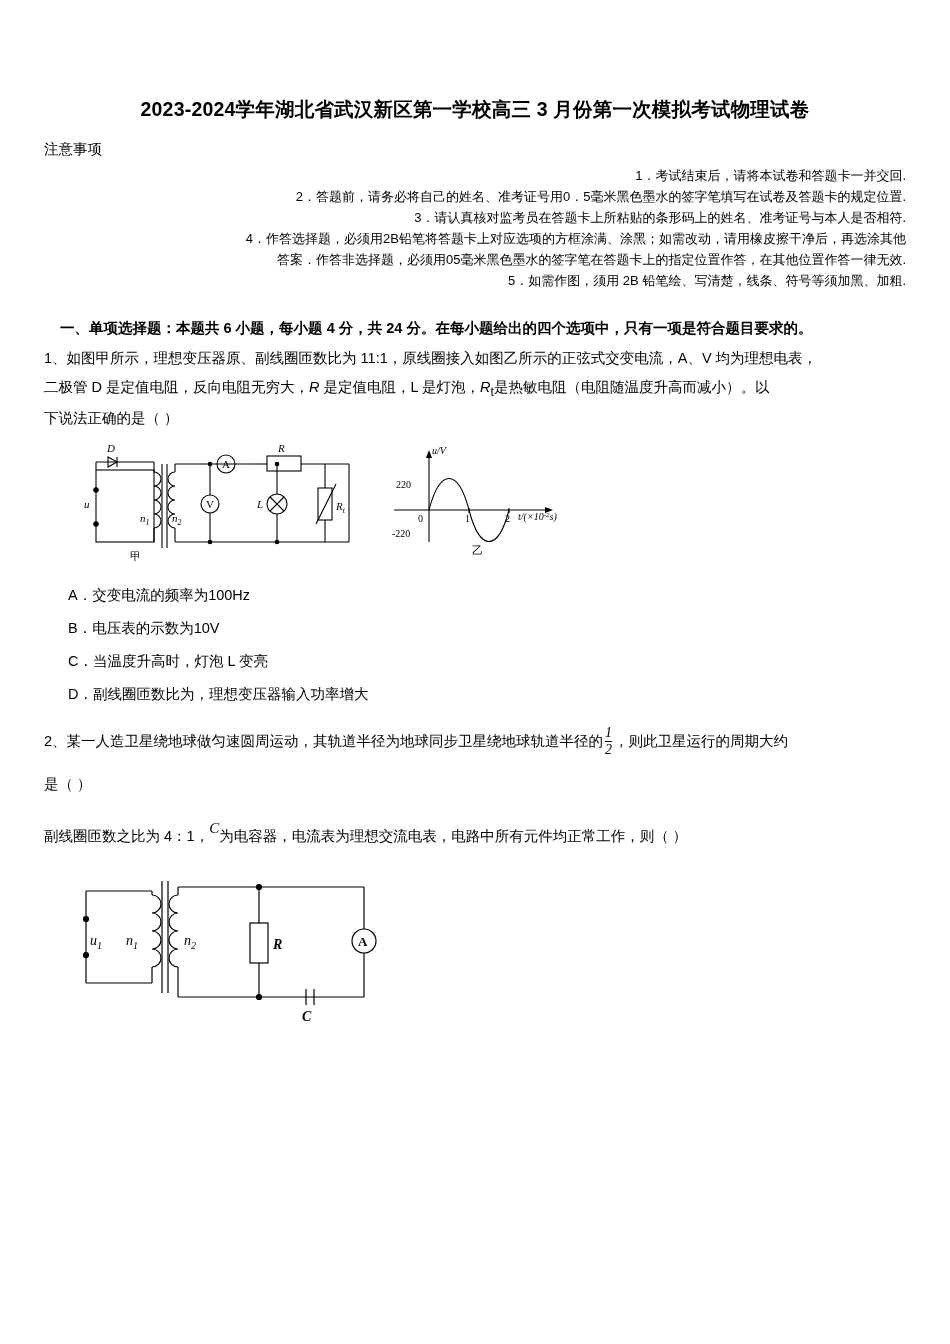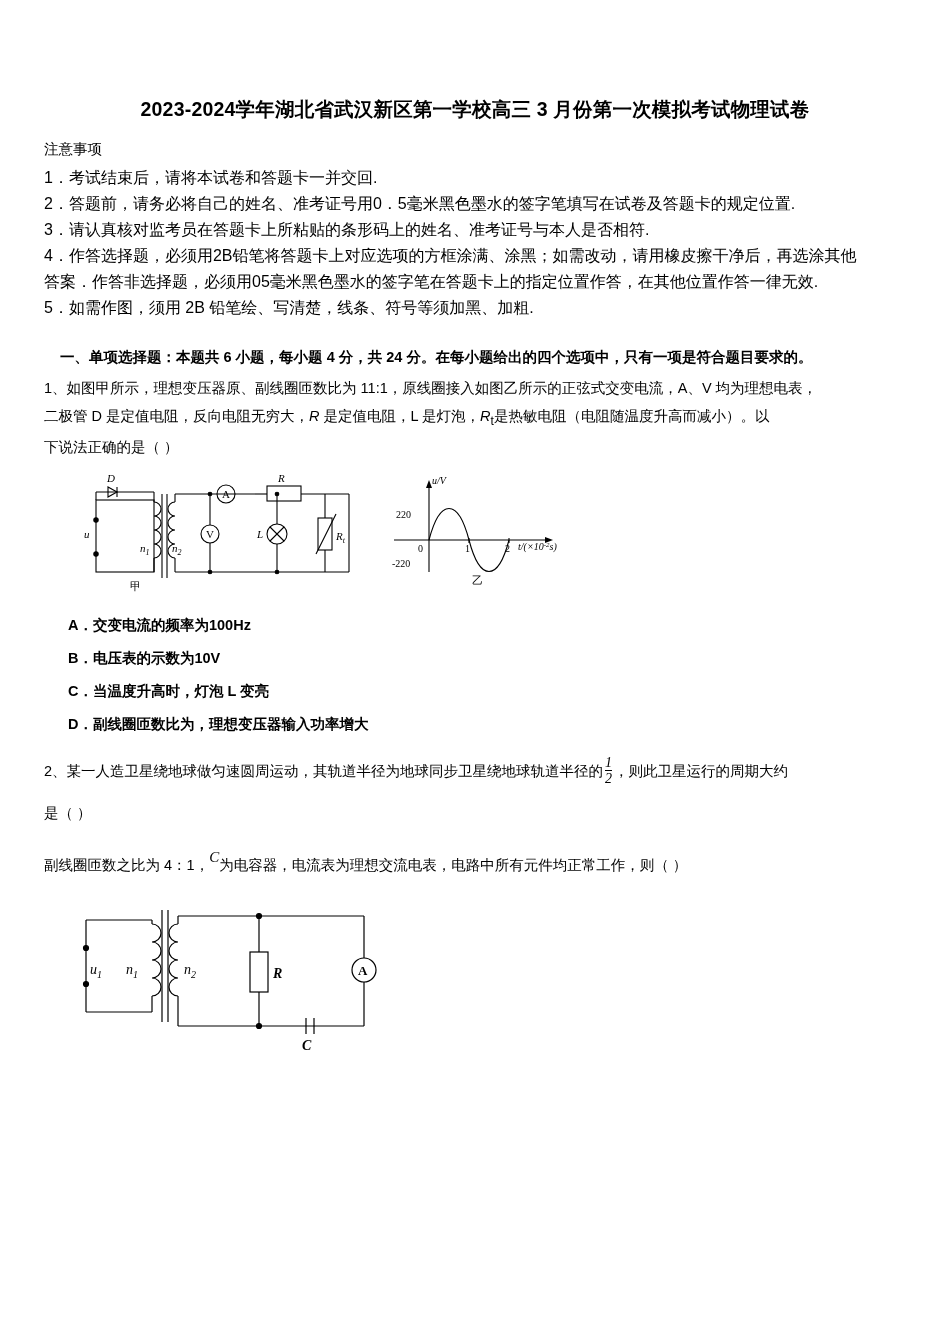--- a/index.html
+++ b/index.html
@@ -31,41 +31,42 @@
     white-space: nowrap;
   }
   .notice-head {
     font-family: "Liberation Sans", sans-serif;
     font-size: 14.5px;
     font-weight: normal;
     margin: 17px 0 6px 0;
   }
   .notice-line {
     font-family: "Liberation Sans", sans-serif;
-    font-size: 16px;
+    font-size: 13px;
     line-height: 1.62;
     margin: 0;
+    text-align: right;
   }
   .sec-head {
     font-family: "Liberation Sans", sans-serif;
     font-size: 14.5px;
     font-weight: bold;
     margin: 26px 0 4px 16px;
     line-height: 1.6;
   }
   .q-line {
     font-family: "Liberation Sans", sans-serif;
     font-size: 14.5px;
     line-height: 1.95;
     margin: 0;
   }
   .opt {
     font-family: "Liberation Sans", sans-serif;
     font-size: 14.5px;
-    font-weight: bold;
+    font-weight: normal;
     margin: 14px 0 0 24px;
   }
   .opt-row {
     font-family: "Liberation Sans", sans-serif;
     font-size: 14.5px;
     font-weight: bold;
     margin: 14px 0 0 0;
     display: flex;
   }
   .opt-row span { display: inline-block; }

